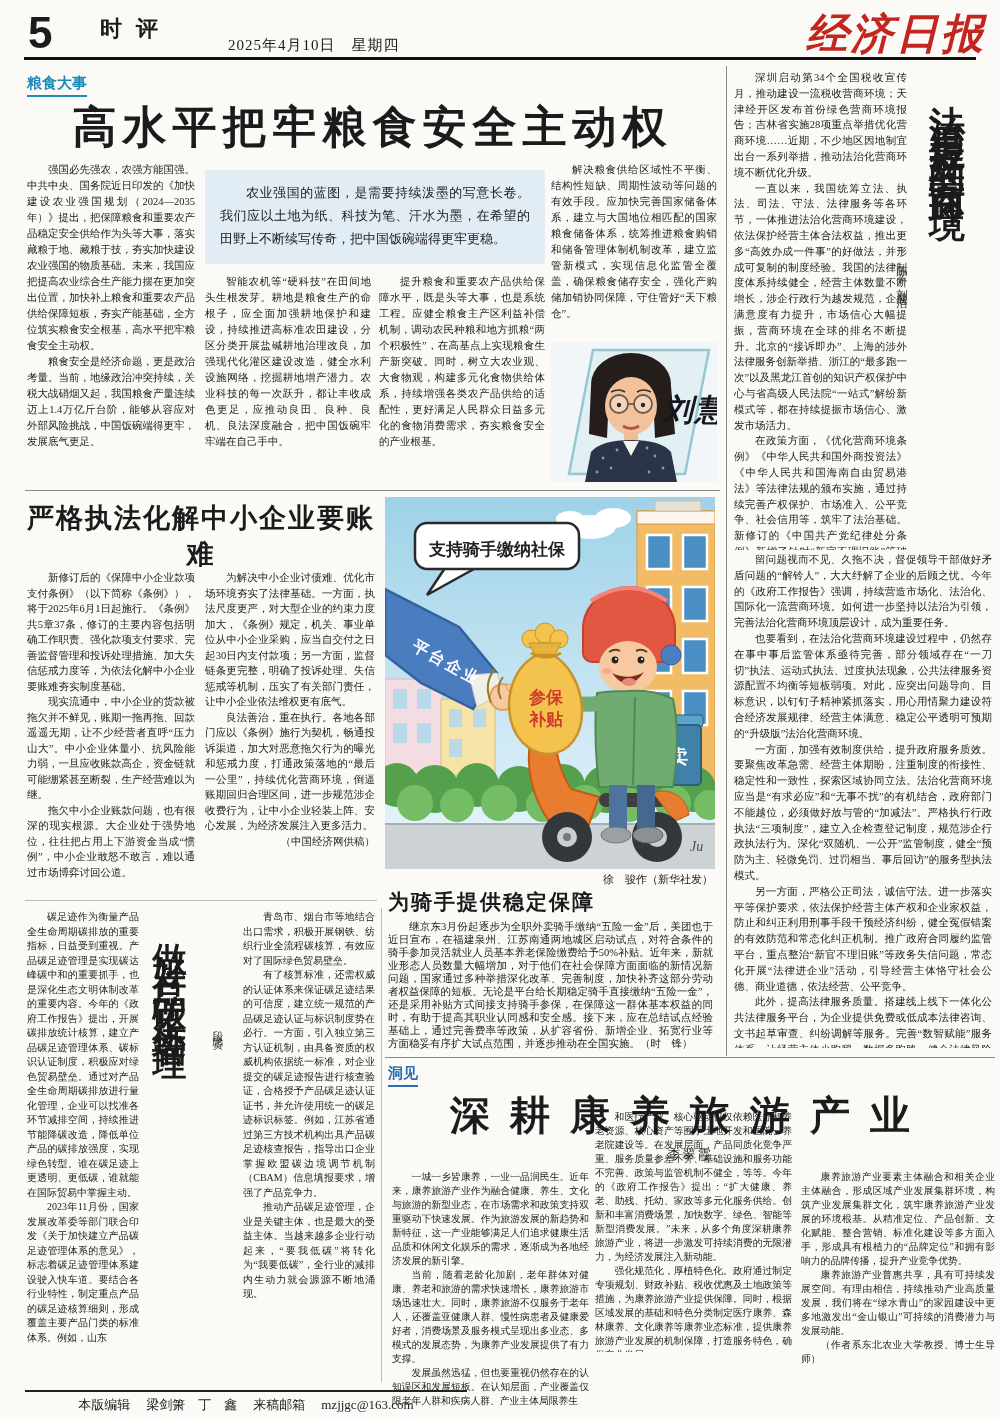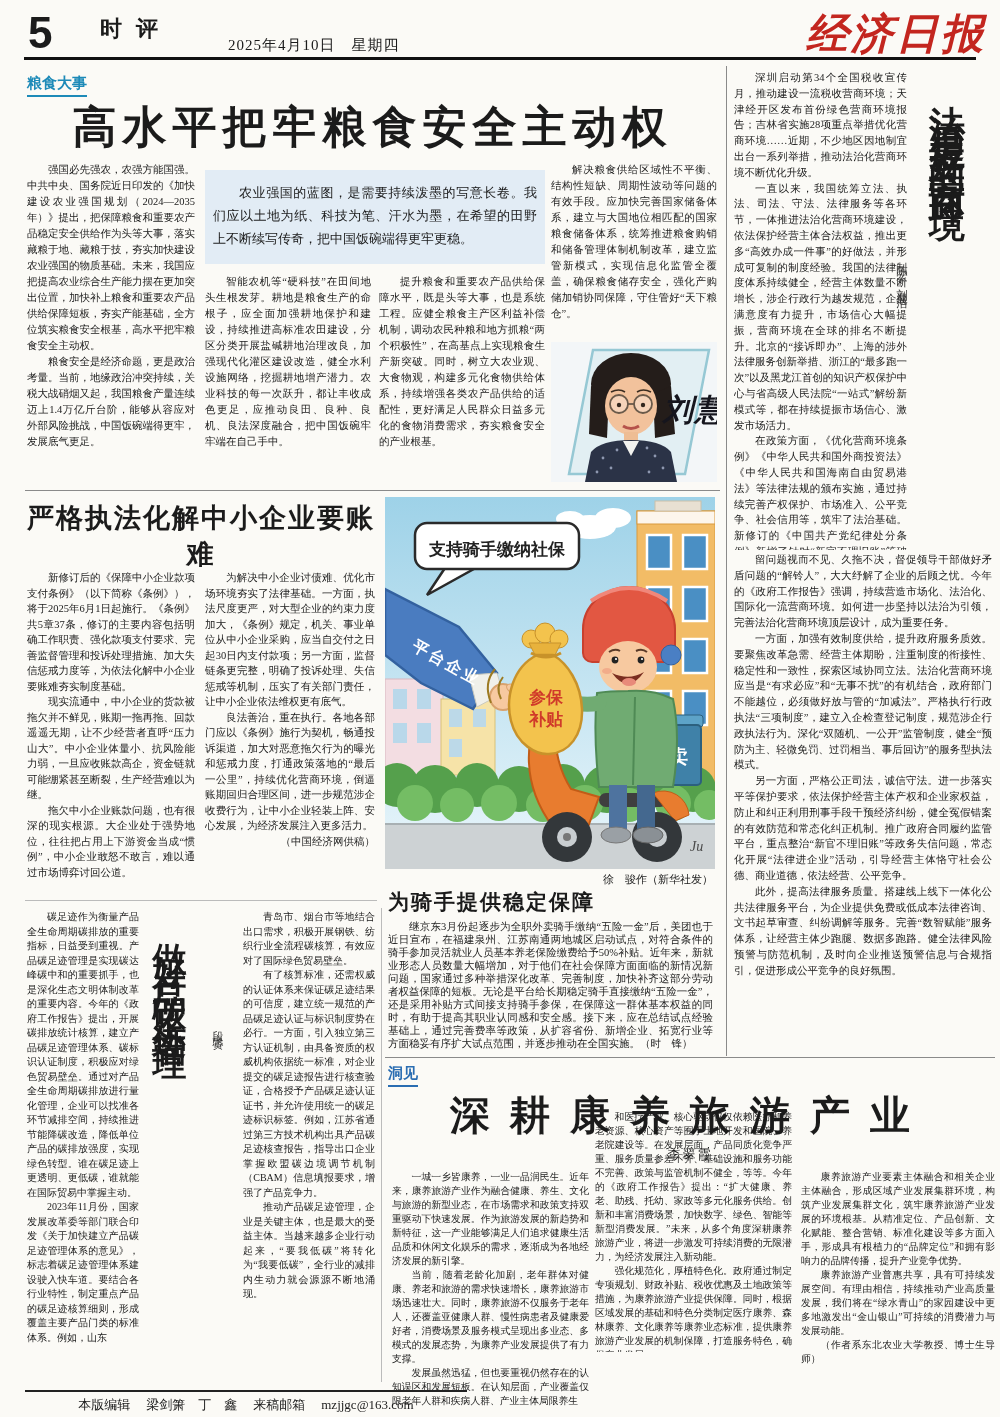--- a/index.html
+++ b/index.html
@@ -19,21 +19,21 @@
   .vrule{width:1px;background:#8a8a8a;}
   .hrule{height:1px;background:#8a8a8a;}
   
   .kicker{font-size:15px;font-weight:bold;padding-bottom:2px;}
   .kicker-teal{color:var(--kicker-teal,#1d8ab8);border-bottom:2px solid var(--kicker-teal,#1d8ab8);}
   .kicker-blue{color:var(--kicker-blue,#2a6db2);border-bottom:2px solid var(--kicker-blue,#2a6db2);}
   
   .grain-title{left:25px;top:98px;width:695px;text-align:center;font-size:44px;font-weight:bold;letter-spacing:6px;}
   .grain-col{font-size:10.5px;line-height:16px;}
   .quote-box{left:205px;top:170px;width:340px;height:94px;background:var(--quote-bg,#e2ecf5);
-             font-size:13px;line-height:23px;padding:11px 8px;box-sizing:border-box;text-align:justify;}
+             font-size:13px;line-height:23px;padding:11px 15px;box-sizing:border-box;text-align:justify;}
   .quote-box p{margin:0;text-indent:2em;}
   
   .enf-title{left:25px;top:500px;width:352px;text-align:center;font-size:27px;font-weight:bold;letter-spacing:2px;}
   .byline{font-size:13px;text-align:center;letter-spacing:2px;}
   .enf-col{font-size:10.5px;line-height:15.5px;}
   .credit-line{text-align:right;text-indent:0 !important;}
   
   .carbon-col{font-size:10px;line-height:14.5px;}
   .carbon-title{left:146px;top:916px;height:428px;writing-mode:vertical-rl;font-size:34px;font-weight:bold;
                 letter-spacing:13px;font-family:"Liberation Serif",serif;}
@@ -302,20 +302,21 @@
 
   <div class="col law-narrow">
       <p>深圳启动第34个全国税收宣传月，推动建设一流税收营商环境；天津经开区发布首份绿色营商环境报告；吉林省实施28项重点举措优化营商环境……近期，不少地区因地制宜出台一系列举措，推动法治化营商环境不断优化升级。</p>
       <p>一直以来，我国统筹立法、执法、司法、守法、法律服务等各环节，一体推进法治化营商环境建设，依法保护经营主体合法权益，推出更多“高效办成一件事”的好做法，并形成可复制的制度经验。我国的法律制度体系持续健全，经营主体数量不断增长，涉企行政行为越发规范，企业满意度有力提升，市场信心大幅提振，营商环境在全球的排名不断提升。北京的“接诉即办”、上海的涉外法律服务创新举措、浙江的“最多跑一次”以及黑龙江首创的知识产权保护中心与省高级人民法院“一站式”解纷新模式等，都在持续提振市场信心、激发市场活力。</p>
       <p>在政策方面，《优化营商环境条例》《中华人民共和国外商投资法》《中华人民共和国海南自由贸易港法》等法律法规的颁布实施，通过持续完善产权保护、市场准入、公平竞争、社会信用等，筑牢了法治基础。新修订的《中国共产党纪律处分条例》新增了针对“新官不理旧账”等破坏营商环境行为的处分规定，防止领导干部以班子换届、岗位调整等为借口，对遗</p>
     </div>
   <div class="abs law-byline">陈宏　刘晨浩</div>
   <div class="abs law-title sans">法治是最好的营商环境</div>
   <div class="col law-wide">
       <p>留问题视而不见、久拖不决，督促领导干部做好矛盾问题的“解铃人”，大大纾解了企业的后顾之忧。今年的《政府工作报告》强调，持续营造市场化、法治化、国际化一流营商环境。如何进一步坚持以法治为引领，完善法治化营商环境顶层设计，成为重要任务。</p>
+      <p>也要看到，在法治化营商环境建设过程中，仍然存在事中事后监管体系亟待完善，部分领域存在“一刀切”执法、运动式执法、过度执法现象，公共法律服务资源配置不均衡等短板弱项。对此，应突出问题导向、目标意识，以钉钉子精神紧抓落实，用心用情聚力建设符合经济发展规律、经营主体满意、稳定公平透明可预期的“升级版”法治化营商环境。</p>
       <p>一方面，加强有效制度供给，提升政府服务质效。要聚焦改革急需、经营主体期盼，注重制度的衔接性、稳定性和一致性，探索区域协同立法。法治化营商环境应当是“有求必应”和“无事不扰”的有机结合，政府部门不能越位，必须做好放与管的“加减法”。严格执行行政执法“三项制度”，建立入企检查登记制度，规范涉企行政执法行为。深化“双随机、一公开”监管制度，健全“预防为主、轻微免罚、过罚相当、事后回访”的服务型执法模式。</p>
       <p>另一方面，严格公正司法，诚信守法。进一步落实平等保护要求，依法保护经营主体产权和企业家权益，防止和纠正利用刑事手段干预经济纠纷，健全冤假错案的有效防范和常态化纠正机制。推广政府合同履约监管平台，重点整治“新官不理旧账”等政务失信问题，常态化开展“法律进企业”活动，引导经营主体恪守社会公德、商业道德，依法经营、公平竞争。</p>
       <p>此外，提高法律服务质量。搭建线上线下一体化公共法律服务平台，为企业提供免费或低成本法律咨询、文书起草审查、纠纷调解等服务。完善“数智赋能”服务体系，让经营主体少跑腿、数据多跑路。健全法律风险预警与防范机制，及时向企业推送预警信息与合规指引，促进形成公平竞争的良好氛围。</p>
     </div>
 
   <div class="abs kicker kicker-blue" style="left:388px;top:1064px;">洞见</div>
   <div class="abs well-title sans">深耕康养旅游产业</div>
   <div class="abs byline" style="left:385px;top:1146px;width:610px;">李翠霞</div>
   <div class="col well-col" style="left:392px;top:1170px;width:197px;height:242px;">
       <p>一城一乡皆康养，一业一品润民生。近年来，康养旅游产业作为融合健康、养生、文化与旅游的新型业态，在市场需求和政策支持双重驱动下快速发展。作为旅游发展的新趋势和新特征，这一产业能够满足人们追求健康生活品质和休闲文化娱乐的需求，逐渐成为各地经济发展的新引擎。</p>

